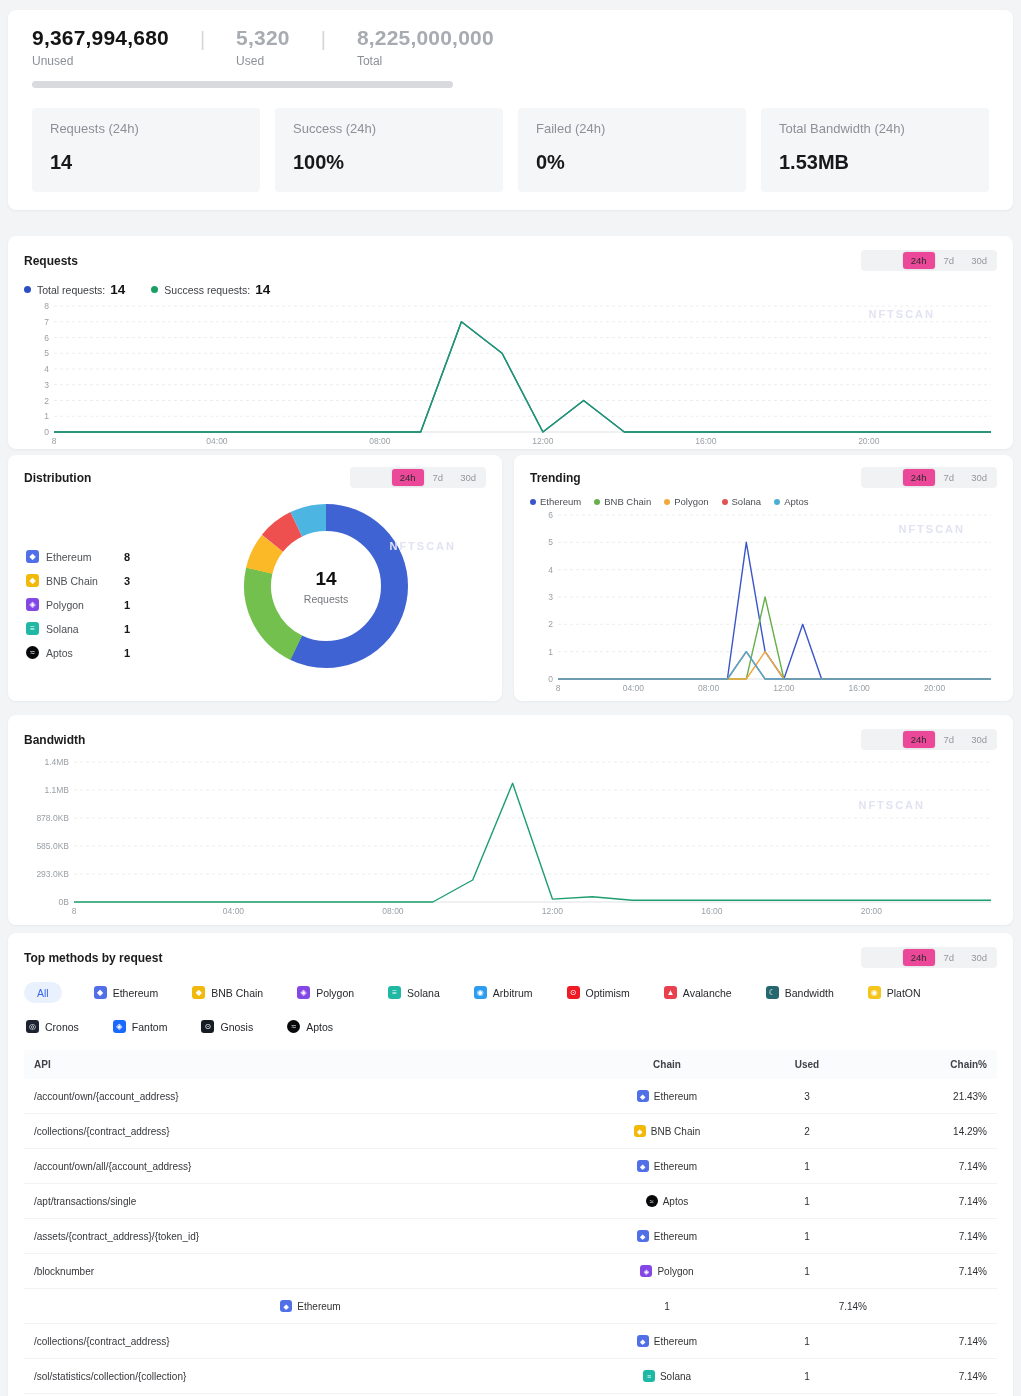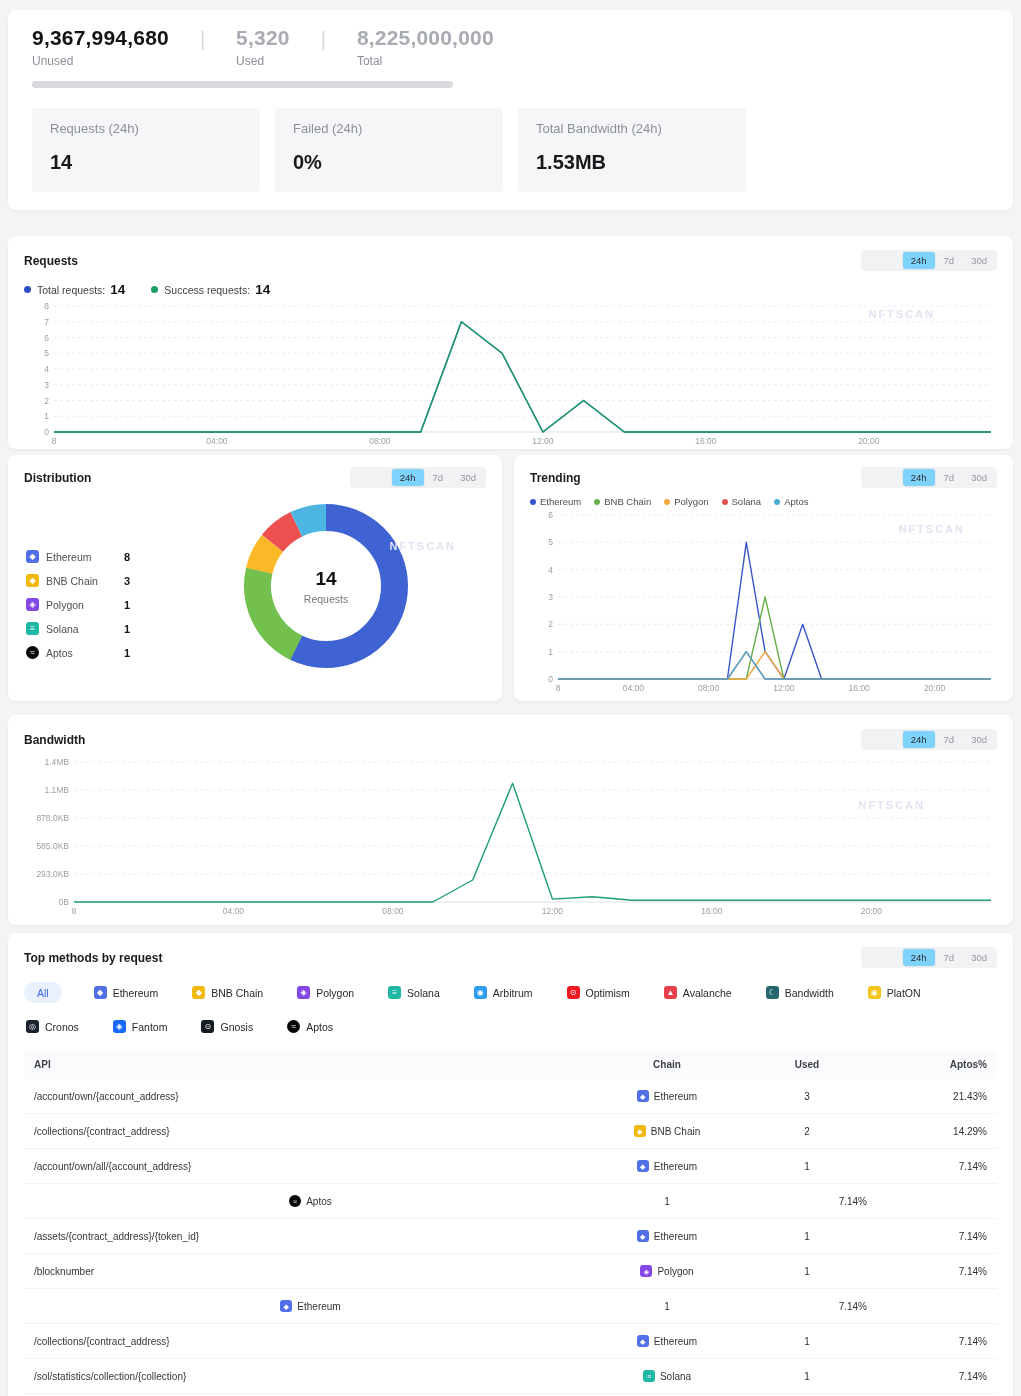--- a/index.html
+++ b/index.html
@@ -30,21 +30,21 @@
   .stat-label { font-size: 13px; color: #8d9097; }
   .stat-value { font-size: 20px; font-weight: bold; color: #16181a; margin-top: 15px; }
   
   .panel { padding: 14px 16px; margin-bottom: 6px; }
   .panel-header { display: flex; justify-content: space-between; align-items: center; }
   .panel-title { font-size: 12px; font-weight: bold; color: #1c1c1e; }
   .toggle { background: #f1f2f4; border-radius: 4px; padding: 2px; display: flex; gap: 1px; }
   .tbtn { border: none; background: transparent; font-size: 9.5px; color: #94979d;
           padding: 3px 8px; border-radius: 3px; cursor: pointer;
           font-family: inherit; }
-  .tbtn.sel { background: #7dd3fc; color: #2b2b2e; box-shadow: 0 0 2px rgba(0,0,0,.15); margin-left: 40px; }
+  .tbtn.sel { background: #ec4899; color: #2b2b2e; box-shadow: 0 0 2px rgba(0,0,0,.15); margin-left: 40px; }
   .wm { position: absolute; font-size: 11px; font-weight: bold; color: #e2e3f2;
         letter-spacing: 2px; pointer-events: none; }
   
   .req-legend { display: flex; gap: 26px; margin-top: 11px; align-items: center; }
   .lg { display: flex; align-items: center; }
   .dot { width: 7px; height: 7px; border-radius: 50%; display: inline-block; margin-right: 6px; }
   .lgl { font-size: 10.5px; color: #3f4146; }
   .lgv { font-size: 13.5px; font-weight: bold; color: #121212; margin-left: 5px; }
   .chart-mount { display: block; width: 100%; margin-top: 3px; }
   #requests-chart { height: 148px; }
@@ -107,20 +107,24 @@
       <div class="usage-group">
         <span class="usage-num gray">8,225,000,000</span>
         <span class="usage-label">Total</span>
       </div>
     </div>
     <div class="usage-bar"></div>
     <div class="stat-row">
       <div class="stat-card">
         <div class="stat-label">Requests (24h)</div>
         <div class="stat-value">14</div>
+      </div>
+      <div class="stat-card">
+        <div class="stat-label">Success (24h)</div>
+        <div class="stat-value">100%</div>
       </div>
       <div class="stat-card">
         <div class="stat-label">Failed (24h)</div>
         <div class="stat-value">0%</div>
       </div>
       <div class="stat-card">
         <div class="stat-label">Total Bandwidth (24h)</div>
         <div class="stat-value">1.53MB</div>
       </div>
     </div>
@@ -391,21 +395,21 @@
         <span class="chip">
           <span class="cic circle" style="background: rgb(6, 8, 10); height: 13px; width: 13px; font-size: 8px;">≈</span>
           <span class="chipt">Aptos</span>
         </span>
       </div>
     <div class="tableWrap">
       <div class="thead">
           <span class="th ">API</span>
           <span class="th c">Chain</span>
           <span class="th c">Used</span>
-          <span class="th r">Aptos%</span>
+          <span class="th r">Chain%</span>
         </div>
       <div>
           <div class="trow">
             <span class="tapi">/account/own/{account_address}</span>
             <span class="tchain">
               <span class="cic" style="background: rgb(81, 112, 232); height: 12px; width: 12px; font-size: 7px;">◆</span>
               <span>Ethereum</span>
             </span>
             <span class="tused">3</span>
             <span class="tpct">21.43%</span>
@@ -422,20 +426,21 @@
           <div class="trow">
             <span class="tapi">/account/own/all/{account_address}</span>
             <span class="tchain">
               <span class="cic" style="background: rgb(81, 112, 232); height: 12px; width: 12px; font-size: 7px;">◆</span>
               <span>Ethereum</span>
             </span>
             <span class="tused">1</span>
             <span class="tpct">7.14%</span>
           </div>
           <div class="trow">
+            <span class="tapi">/apt/transactions/single</span>
             <span class="tchain">
               <span class="cic circle" style="background: rgb(6, 8, 10); height: 12px; width: 12px; font-size: 7px;">≈</span>
               <span>Aptos</span>
             </span>
             <span class="tused">1</span>
             <span class="tpct">7.14%</span>
           </div>
           <div class="trow">
             <span class="tapi">/assets/{contract_address}/{token_id}</span>
             <span class="tchain">

